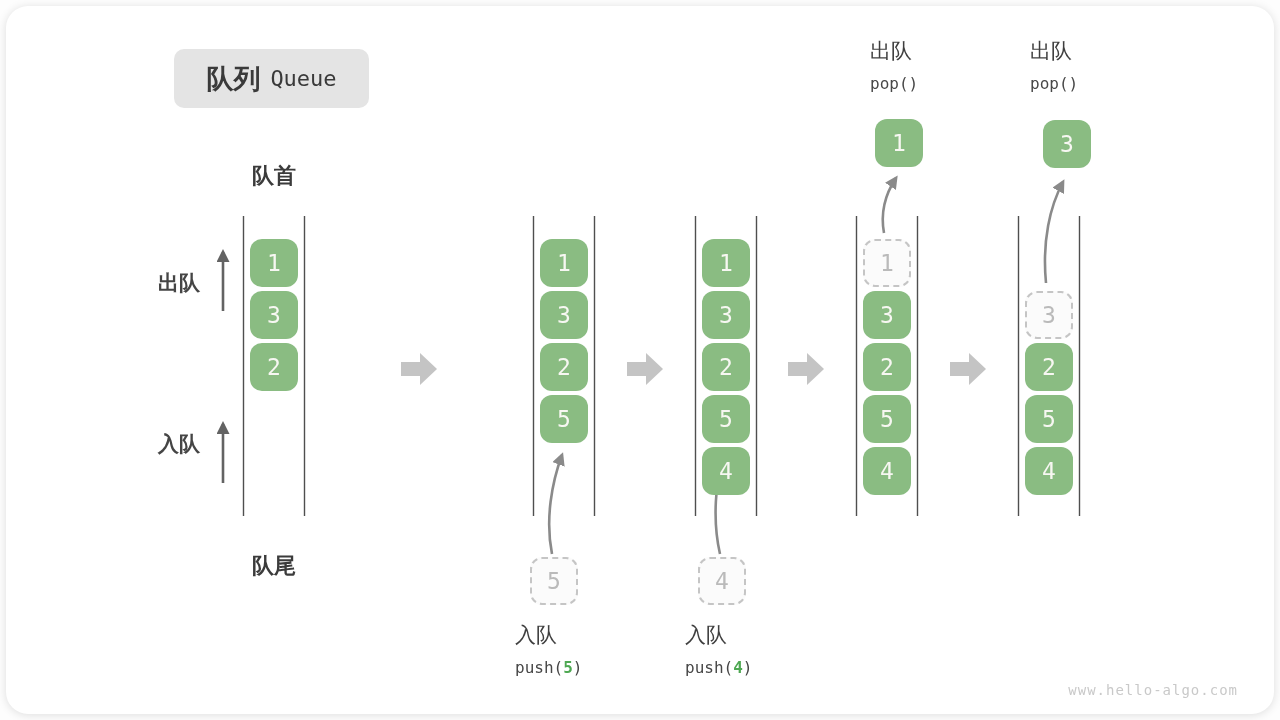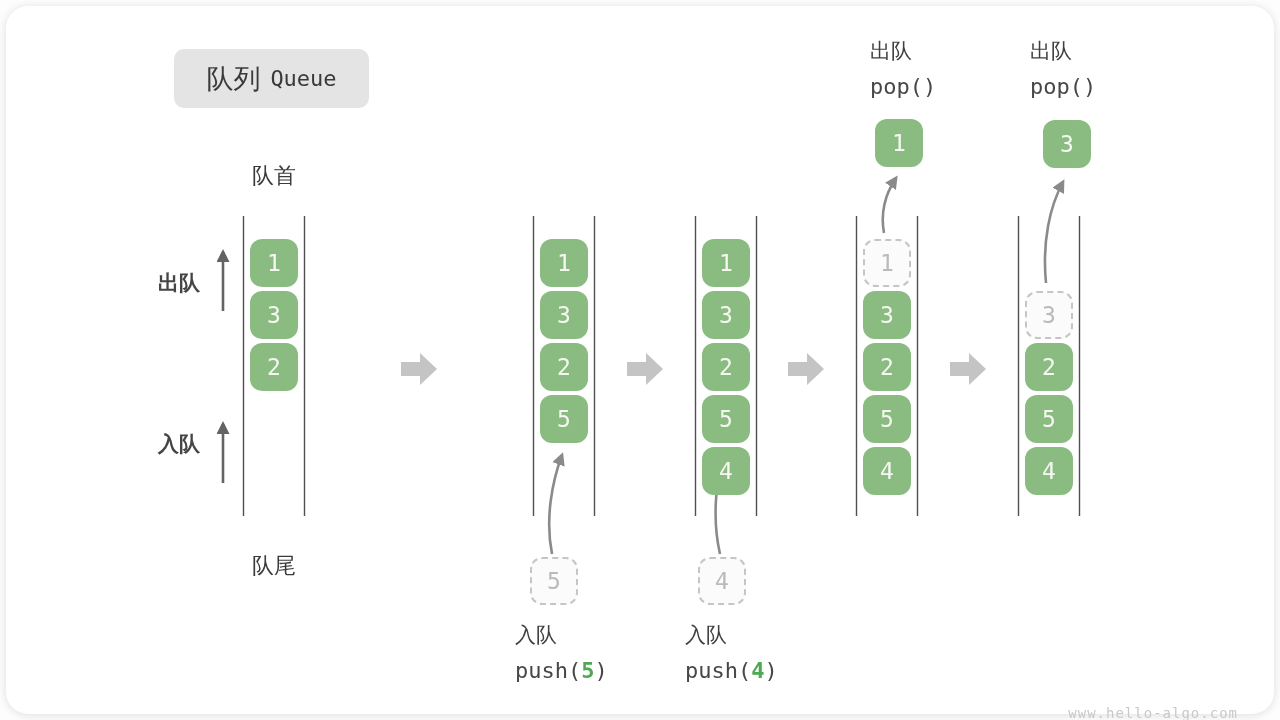--- a/index.html
+++ b/index.html
@@ -14,50 +14,50 @@
     box-shadow:0 1px 10px rgba(0,0,0,0.13);
   }
 
   .overlay { position:absolute; left:0; top:0; width:1280px; height:720px; pointer-events:none; }
 
   .title-box {
     position:absolute; left:168px; top:43px; width:195px; height:59px;
     background:#e4e4e4; border-radius:10px;
     display:flex; align-items:center; justify-content:center; gap:10px;
   }
-  .title-zh { font-size:27px; font-weight:400; color:#3a3a3a; }
+  .title-zh { font-size:27px; font-weight:700; color:#3a3a3a; }
   .title-en { font-family:"DejaVu Sans Mono", monospace; font-size:22px; color:#3a3a3a; }
 
   .pos-label {
     position:absolute; transform:translateX(-50%);
-    font-size:22px; font-weight:400; color:#3b3b3b; white-space:nowrap;
+    font-size:22px; font-weight:700; color:#3b3b3b; white-space:nowrap;
   }
   .side-label {
     position:absolute; font-size:21px; font-weight:700; color:#454545; white-space:nowrap;
   }
 
   .cell {
     position:absolute; width:48px; height:48px;
     background:#8abc82; border-radius:12px;
     color:#f7f7f2; font-family:"DejaVu Sans Mono", monospace; font-size:23px;
     display:flex; align-items:center; justify-content:center;
   }
   .cell.ghost {
     background:#fbfbfb; border:2px dashed #c5c5c5; color:#bababa;
   }
 
   .op-note { position:absolute; white-space:nowrap; }
   .op-zh { font-size:21px; font-weight:500; color:#3f3f3f; margin-bottom:9px; }
-  .op-code { font-family:"DejaVu Sans Mono", monospace; font-size:22px; color:#474747; }
+  .op-code { font-family:"DejaVu Sans Mono", monospace; font-size:16px; color:#474747; }
   .op-code .num { color:#4ea852; font-weight:700; }
 
   .watermark {
     position:absolute; right:36px; top:676px;
     font-family:"DejaVu Sans Mono", monospace; font-size:14px;
-    color:#c9c9c9; letter-spacing:1px;margin-top:23px;
+    color:#c9c9c9; letter-spacing:1px;
   }
 </style>
 </head>
 <body>
 
 <div class="canvas">
   <div class="card">
 
     <svg class="overlay" viewBox="0 0 1280 720">
       <defs>

